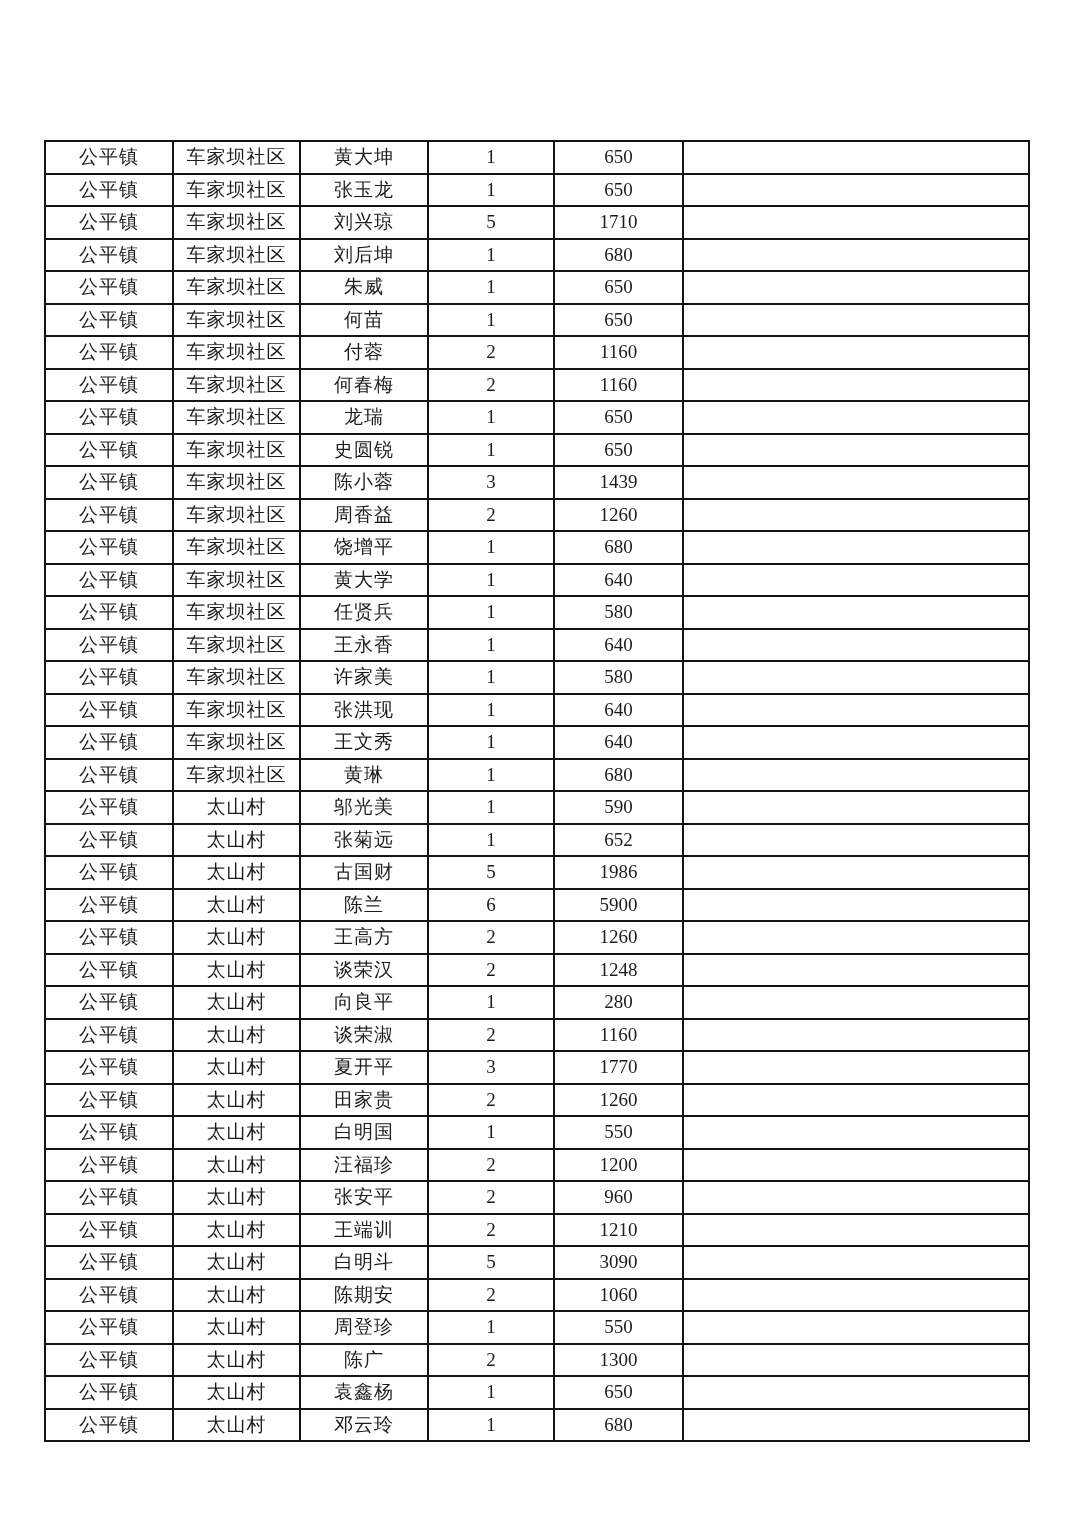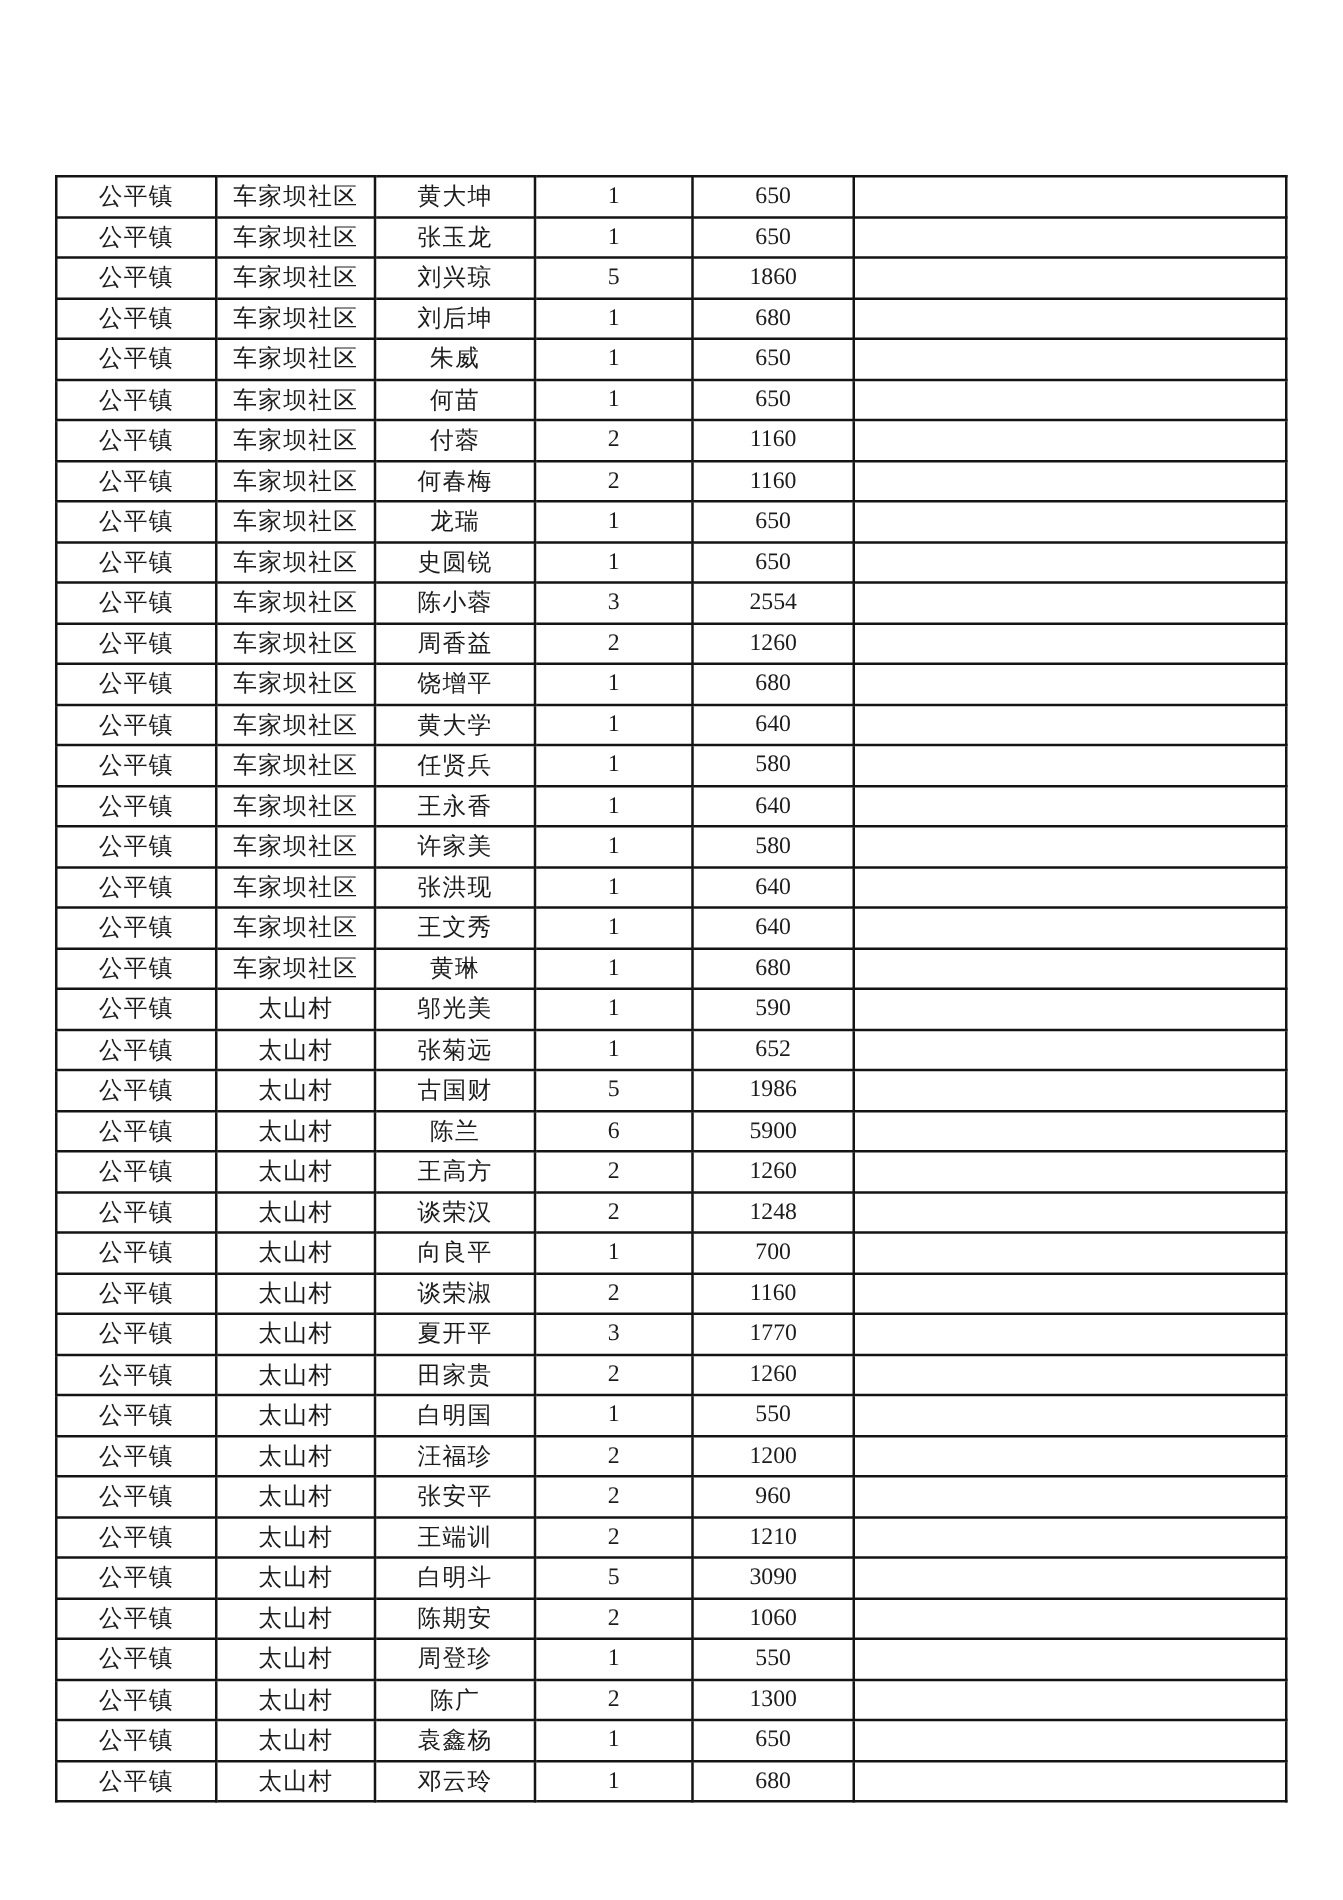--- a/index.html
+++ b/index.html
@@ -68,21 +68,21 @@
     <td>张玉龙</td>
     <td class="num">1</td>
     <td class="num">650</td>
     <td></td>
   </tr>
         <tr>
     <td>公平镇</td>
     <td>车家坝社区</td>
     <td>刘兴琼</td>
     <td class="num">5</td>
-    <td class="num">1860</td>
+    <td class="num">1710</td>
     <td></td>
   </tr>
         <tr>
     <td>公平镇</td>
     <td>车家坝社区</td>
     <td>刘后坤</td>
     <td class="num">1</td>
     <td class="num">680</td>
     <td></td>
   </tr>
@@ -132,21 +132,21 @@
     <td>史圆锐</td>
     <td class="num">1</td>
     <td class="num">650</td>
     <td></td>
   </tr>
         <tr>
     <td>公平镇</td>
     <td>车家坝社区</td>
     <td>陈小蓉</td>
     <td class="num">3</td>
-    <td class="num">2554</td>
+    <td class="num">1439</td>
     <td></td>
   </tr>
         <tr>
     <td>公平镇</td>
     <td>车家坝社区</td>
     <td>周香益</td>
     <td class="num">2</td>
     <td class="num">1260</td>
     <td></td>
   </tr>
@@ -260,21 +260,21 @@
     <td>谈荣汉</td>
     <td class="num">2</td>
     <td class="num">1248</td>
     <td></td>
   </tr>
         <tr>
     <td>公平镇</td>
     <td>太山村</td>
     <td>向良平</td>
     <td class="num">1</td>
-    <td class="num">700</td>
+    <td class="num">280</td>
     <td></td>
   </tr>
         <tr>
     <td>公平镇</td>
     <td>太山村</td>
     <td>谈荣淑</td>
     <td class="num">2</td>
     <td class="num">1160</td>
     <td></td>
   </tr>

